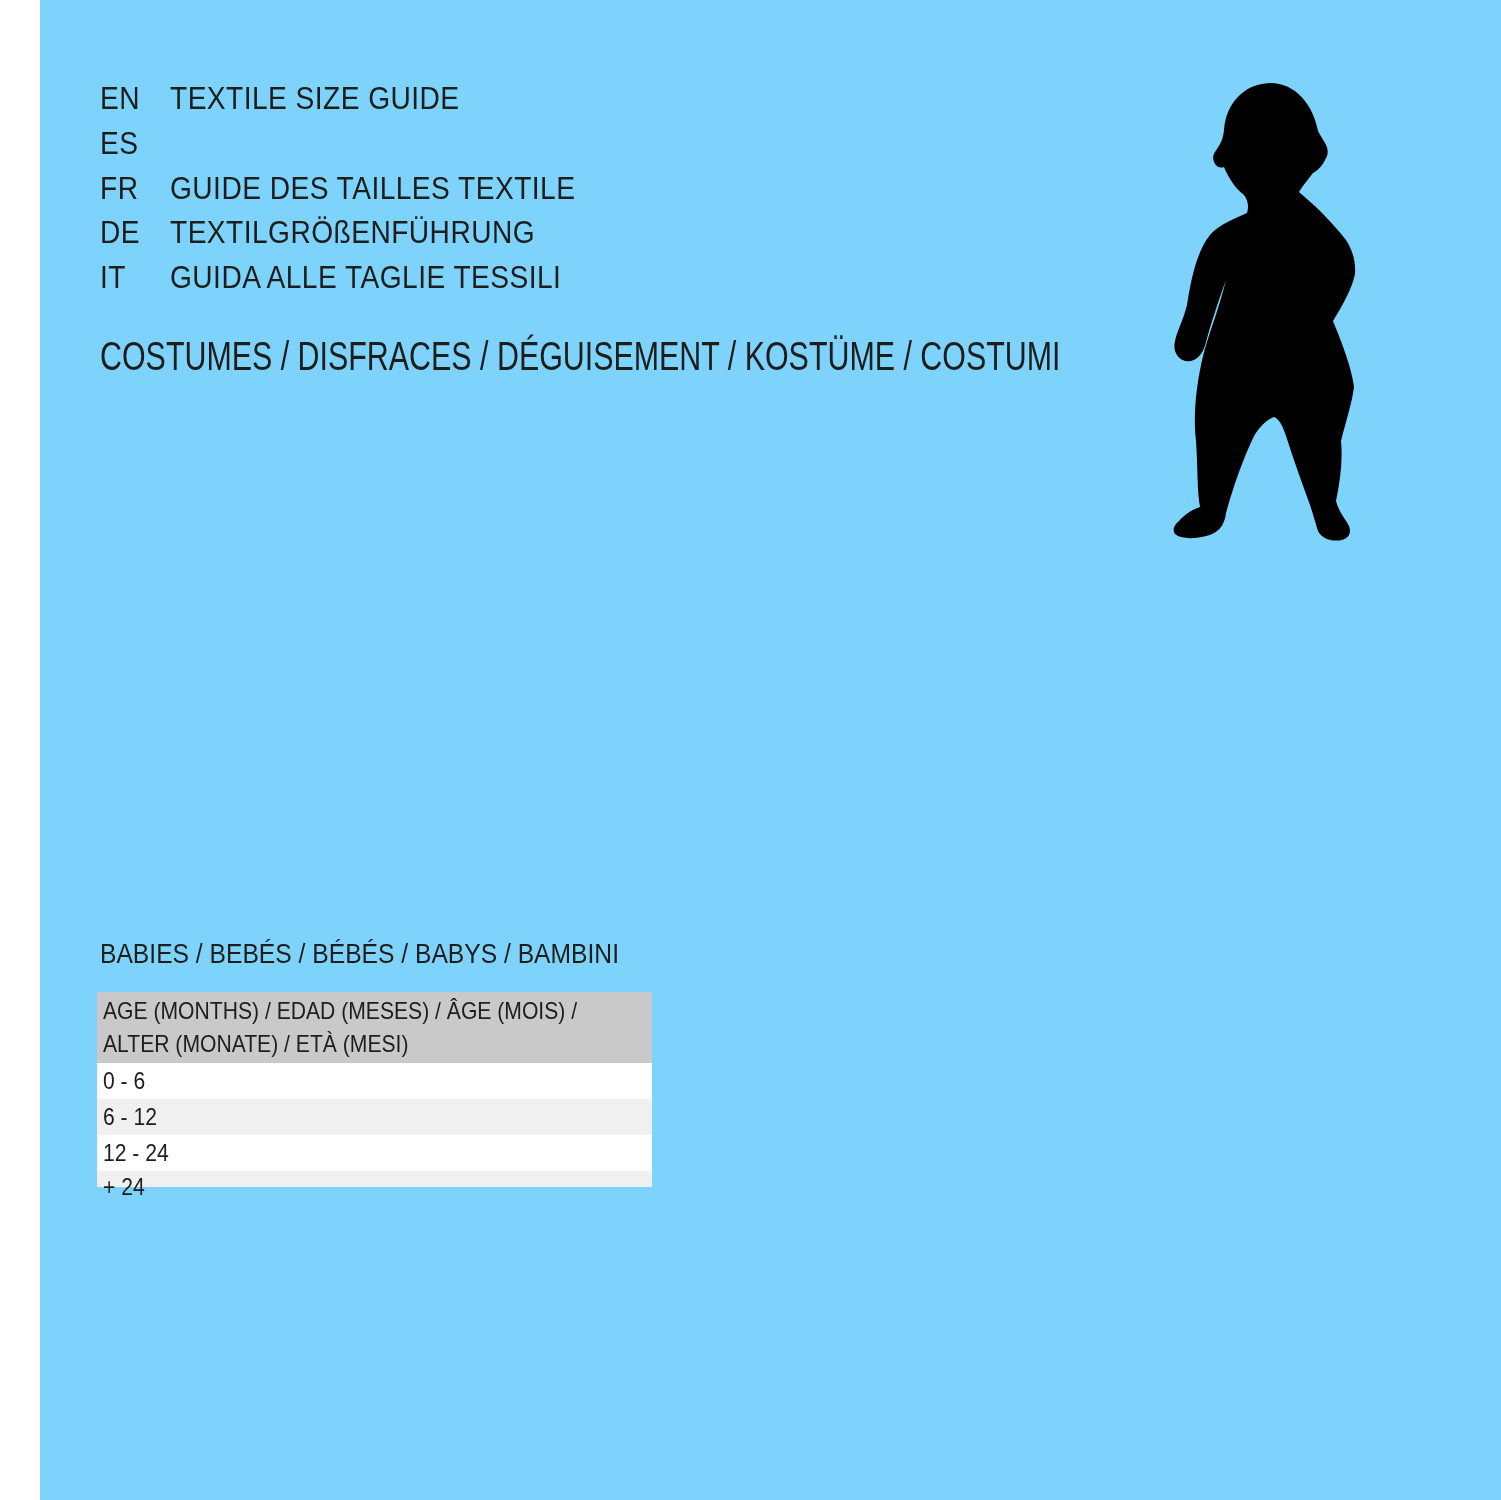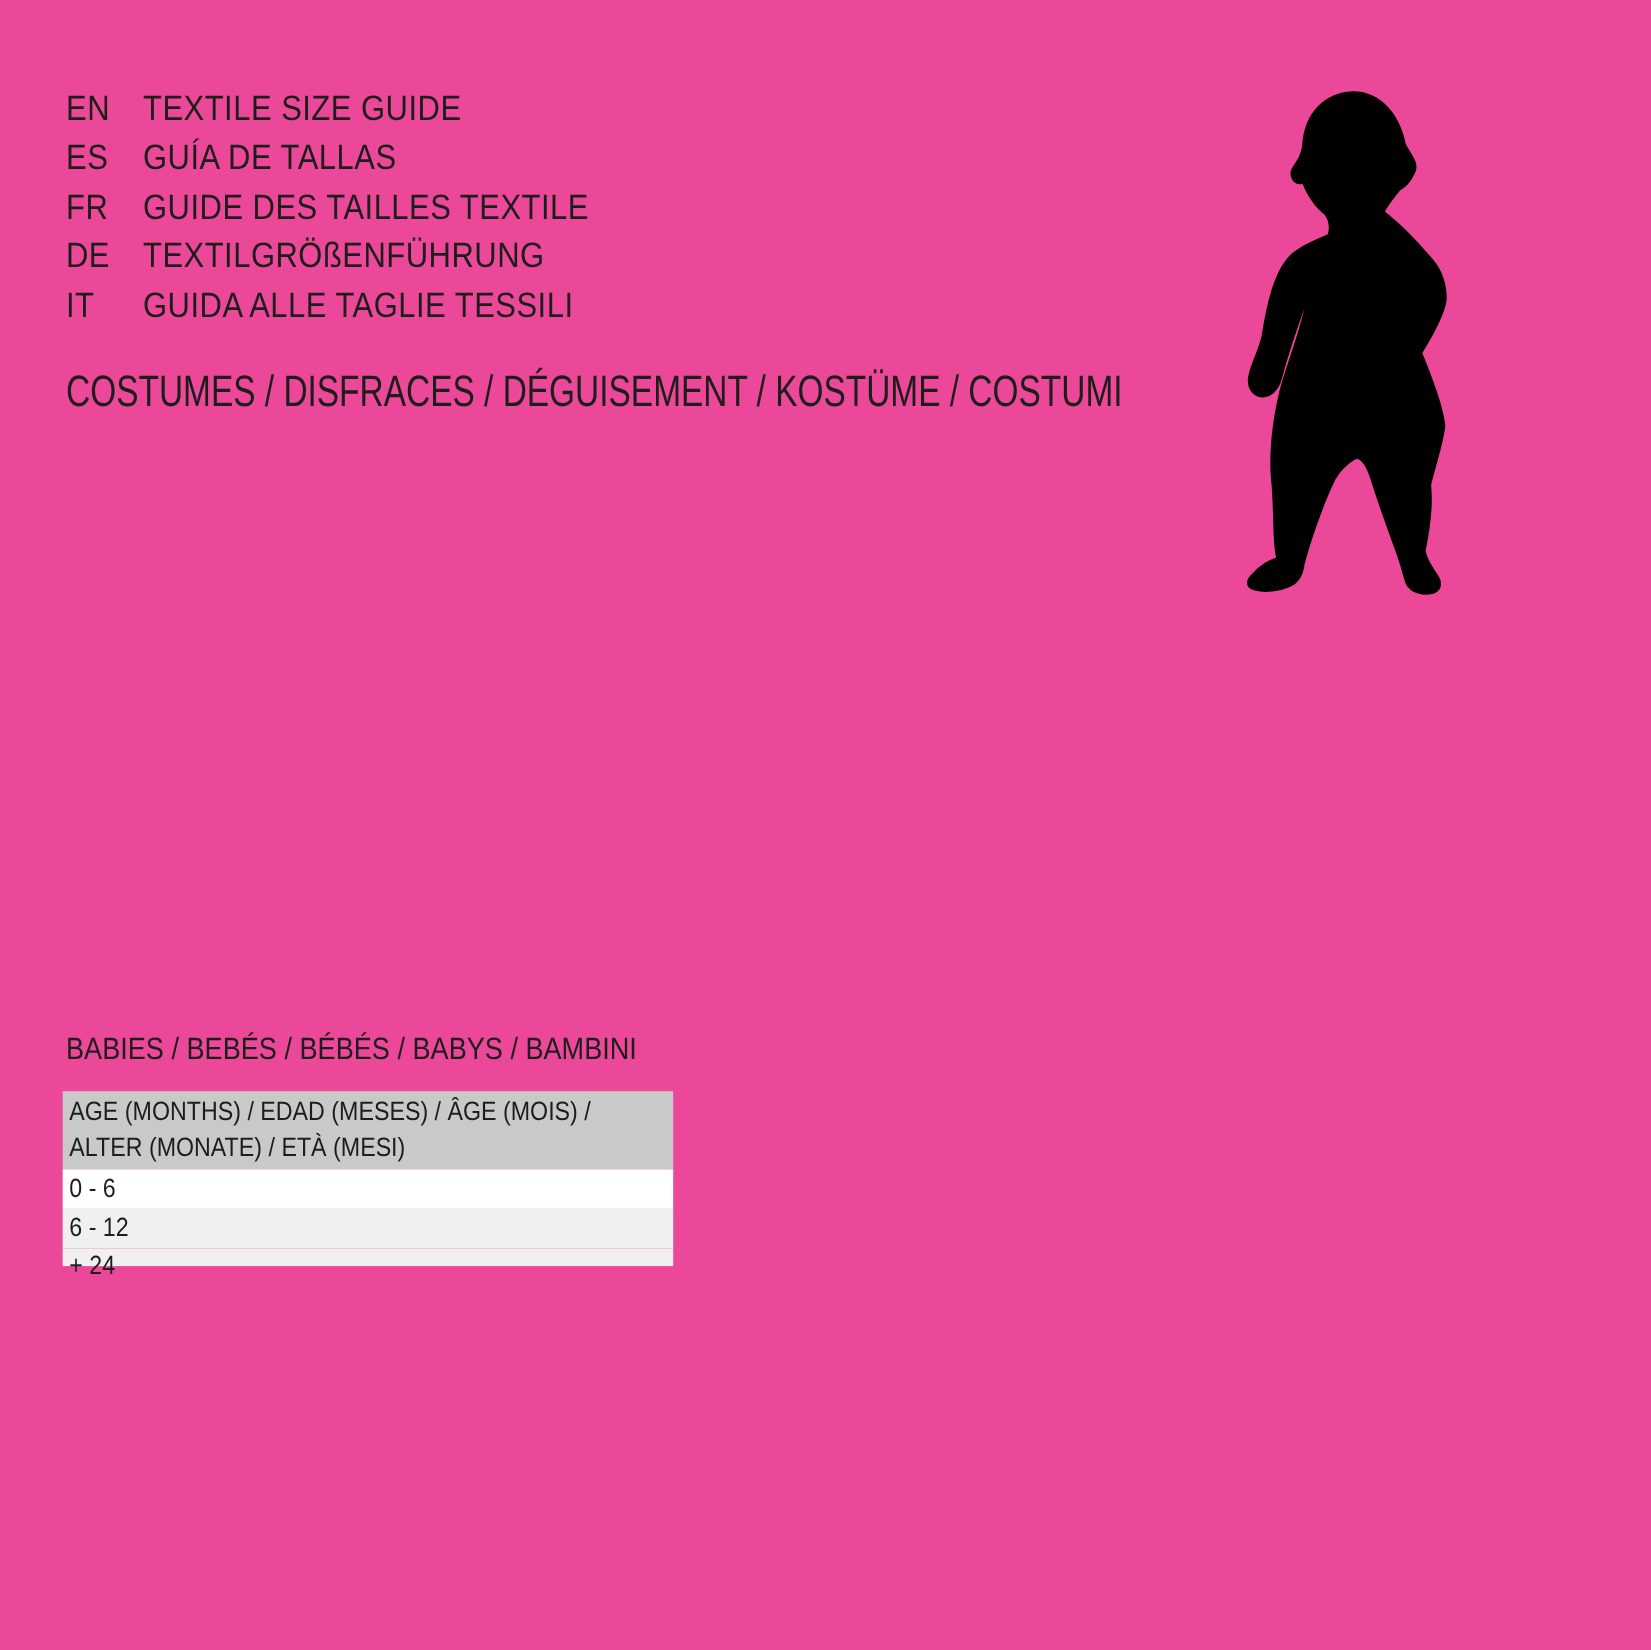--- a/index.html
+++ b/index.html
@@ -6,21 +6,22 @@
   html, body { background: #ffffff; }
   body {
     width: 1501px; height: 1500px;
     position: relative;
     overflow: hidden;
     font-family: "Liberation Sans", sans-serif;
     color: #1d1d1b;
   }
   .page {
     position: absolute; inset: 0;
-    background: #ec4899;
+    background: #7dd3fc;
+    margin-left: 40px;
   }
   
   .cond {
     display: inline-block;
     transform: scaleX(0.88);
     transform-origin: 0 50%;
     white-space: nowrap;
   }
 
   
@@ -88,21 +89,20 @@
 
 <div class="page">
 
   <div class="lang-list">
     <div class="lang-row">
       <span class="lang-code"><span class="cond">EN</span></span>
       <span class="lang-label"><span class="cond">TEXTILE SIZE GUIDE</span></span>
     </div>
     <div class="lang-row">
       <span class="lang-code"><span class="cond">ES</span></span>
-      <span class="lang-label"><span class="cond">GUÍA DE TALLAS</span></span>
     </div>
     <div class="lang-row">
       <span class="lang-code"><span class="cond">FR</span></span>
       <span class="lang-label"><span class="cond">GUIDE DES TAILLES TEXTILE</span></span>
     </div>
     <div class="lang-row">
       <span class="lang-code"><span class="cond">DE</span></span>
       <span class="lang-label"><span class="cond">TEXTILGRÖßENFÜHRUNG</span></span>
     </div>
     <div class="lang-row">
@@ -166,18 +166,21 @@
     <div class="thead">
       <span class="cond">AGE (MONTHS) / EDAD (MESES) / ÂGE (MOIS) /</span>
       <span class="cond">ALTER (MONATE) / ETÀ (MESI)</span>
     </div>
     <div class="trow">
       <span class="cond">0 - 6</span>
     </div>
     <div class="trow alt">
       <span class="cond">6 - 12</span>
     </div>
+    <div class="trow">
+      <span class="cond">12 - 24</span>
+    </div>
     <div class="trow alt">
       <span class="cond">+ 24</span>
     </div>
   </div>
 
 </div>
 
 </body></html>

